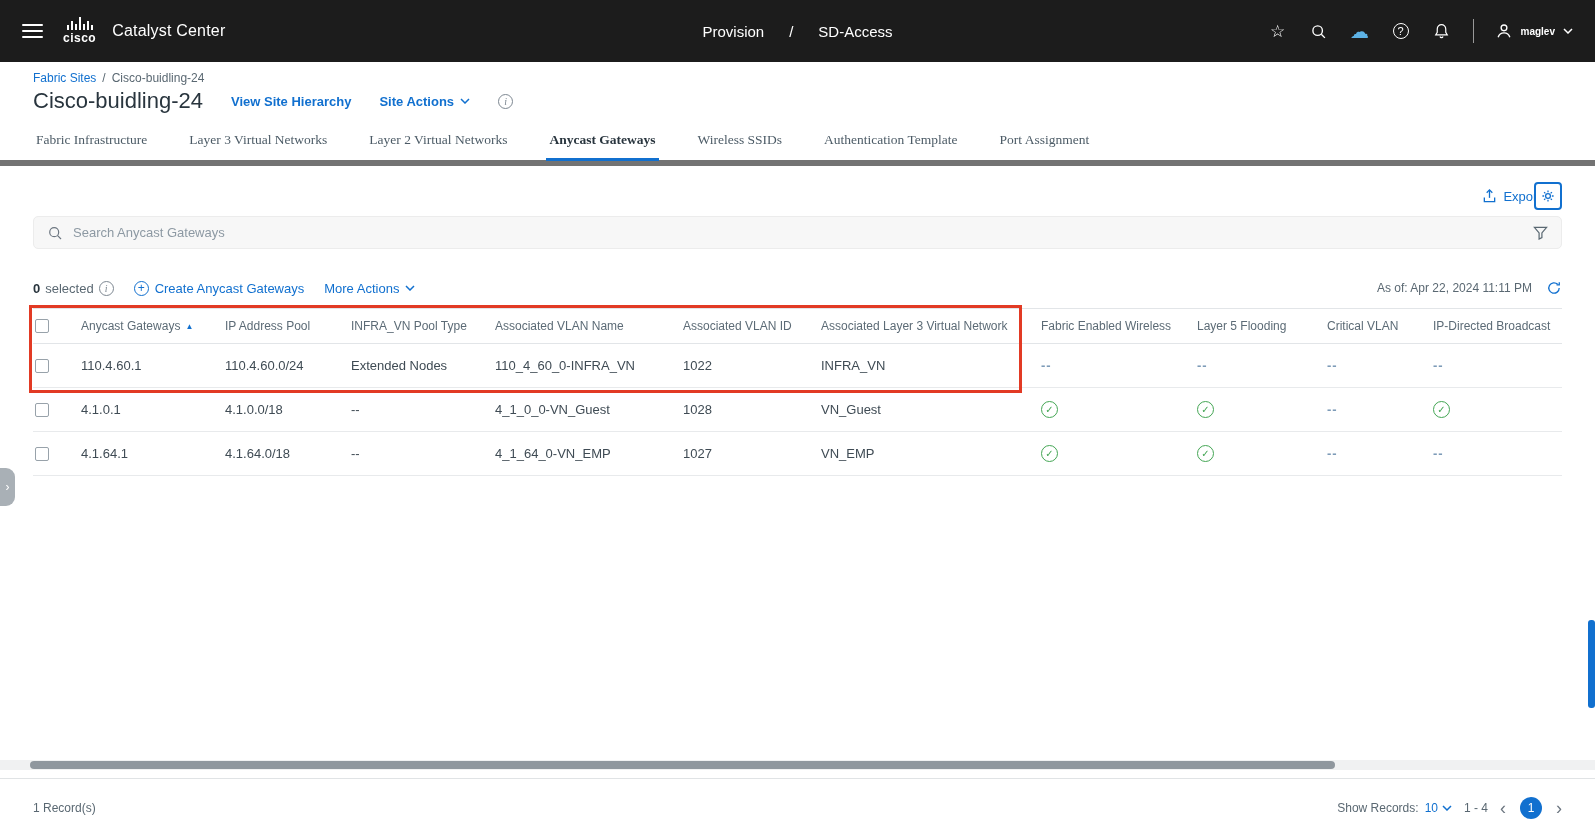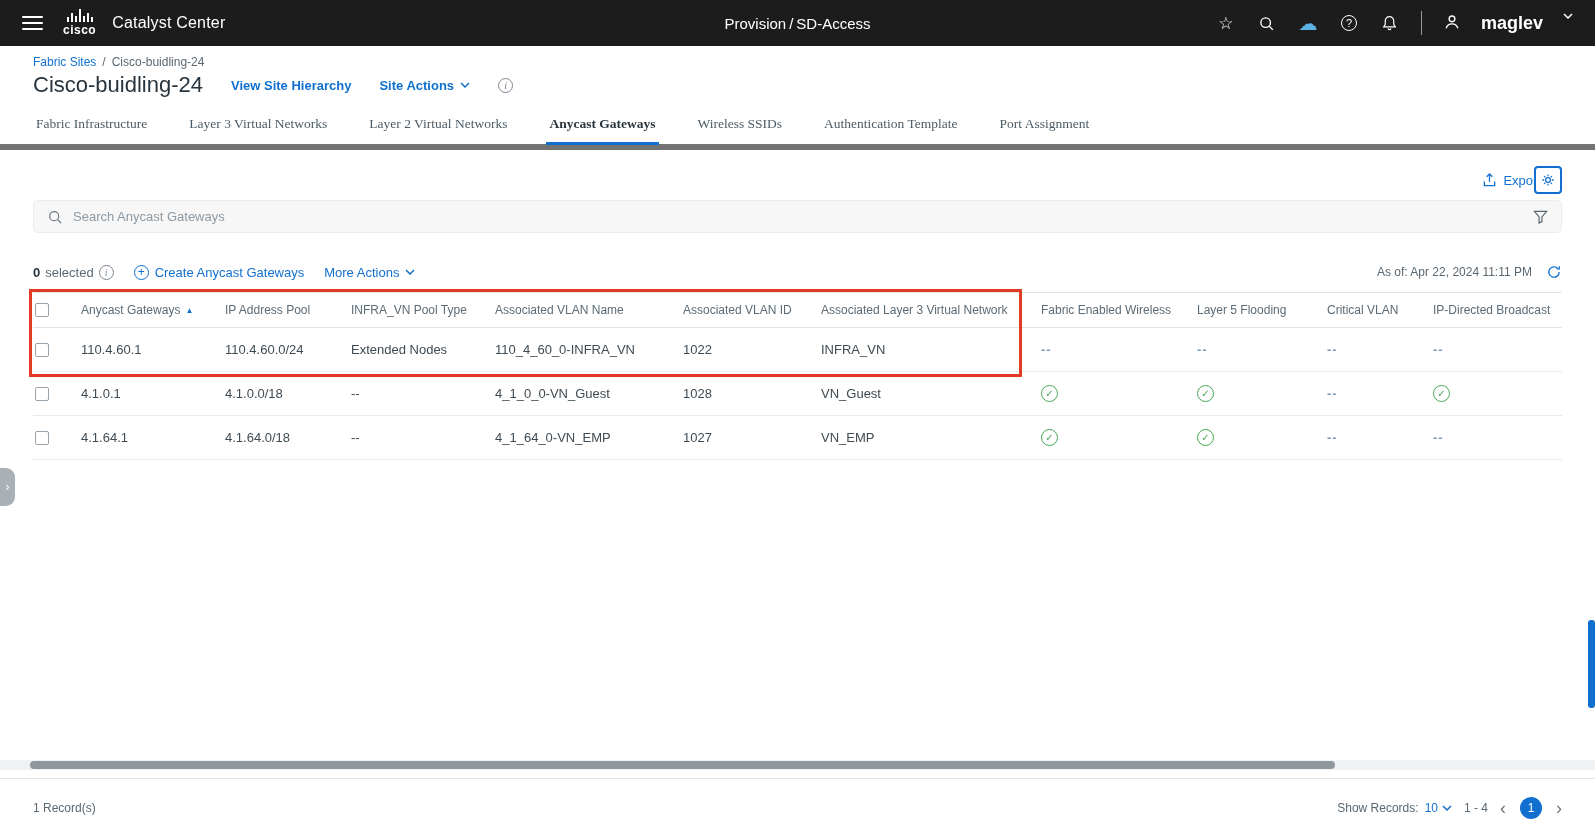--- a/index.html
+++ b/index.html
@@ -5,36 +5,36 @@
 <style>
   * { margin:0; padding:0; box-sizing:border-box; }
   :root{
     --accent-blue:#1170cf; --navbar-bg:#1c1c1c; --annotation-red:#e23a24;
     --check-green:#44a654; --dash-blue:#7d9bb8;
   }
   body { font-family:"Liberation Sans", sans-serif; background:#e8e8e8; }
   .app { position:relative; width:1595px; height:837px; background:#fff; overflow:hidden; }
 
   
-  .navbar { display:flex; align-items:center; height:46px; background:var(--navbar-bg); color:#fff; padding:0 22px; position:relative; }
+  .navbar { display:flex; align-items:center; height:62px; background:var(--navbar-bg); color:#fff; padding:0 22px; position:relative; }
   .hamburger { display:flex; flex-direction:column; gap:4px; width:21px; cursor:pointer; margin-right:20px; }
   .hamburger span { height:2px; background:#fff; border-radius:1px; }
   .cisco-logo { display:flex; flex-direction:column; align-items:center; margin-right:16px; cursor:pointer; }
   .cisco-bars { display:flex; align-items:flex-end; gap:2px; height:13px; }
   .cisco-bars i { width:2px; background:#fff; display:block; }
   .cisco-text { font-size:12px; font-weight:bold; letter-spacing:.5px; margin-top:1px; }
   .product-name { font-size:16px; letter-spacing:.2px; }
-  .nav-center { position:absolute; left:50%; transform:translateX(-50%); display:flex; gap:3px; font-size:15px; align-items:center; }
+  .nav-center { position:absolute; left:50%; transform:translateX(-50%); display:flex; gap:25px; font-size:15px; align-items:center; }
   .nav-center .crumb { cursor:pointer; }
   .nav-right { margin-left:auto; display:flex; align-items:center; gap:21px; }
   .nav-icon { width:20px; height:20px; display:flex; align-items:center; justify-content:center; color:#fff; cursor:pointer; font-size:17px; }
   .cloud-glyph { color:#5db2e5; font-size:19px; }
   .circle-glyph { width:16px; height:16px; border:1.4px solid #fff; border-radius:50%; font-size:11px; display:flex; align-items:center; justify-content:center; }
   .nav-divider { width:1px; height:24px; background:rgba(255,255,255,.55); }
-  .user { display:flex; align-items:flex-start; gap:20px; cursor:pointer; font-size:18px; font-weight:bold; }
+  .user { display:flex; align-items:center; gap:8px; cursor:pointer; font-size:10px; font-weight:bold; }
 
   
   .content { padding:0 33px; }
   .breadcrumb { margin-top:9px; font-size:12px; color:#5a6872; display:flex; gap:6px; }
   .breadcrumb .bc-link { color:var(--accent-blue); cursor:pointer; }
   .title-row { display:flex; align-items:center; margin-top:3px; gap:28px; }
   .page-title { font-size:22px; color:#29353e; font-weight:400; }
   .blue-link { color:var(--accent-blue); font-size:13px; font-weight:bold; cursor:pointer; display:flex; align-items:center; gap:6px; }
   .info-badge { width:15px; height:15px; border:1px solid #7d8791; border-radius:50%; font-size:10px; color:#7d8791;
                 display:inline-flex; align-items:center; justify-content:center; font-family:"Liberation Serif",serif; font-style:italic; }

